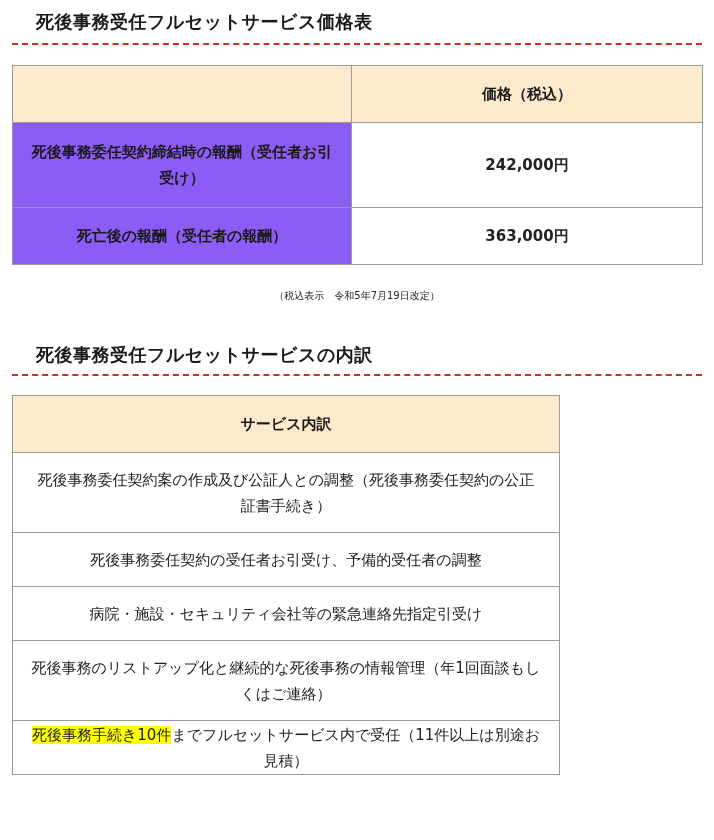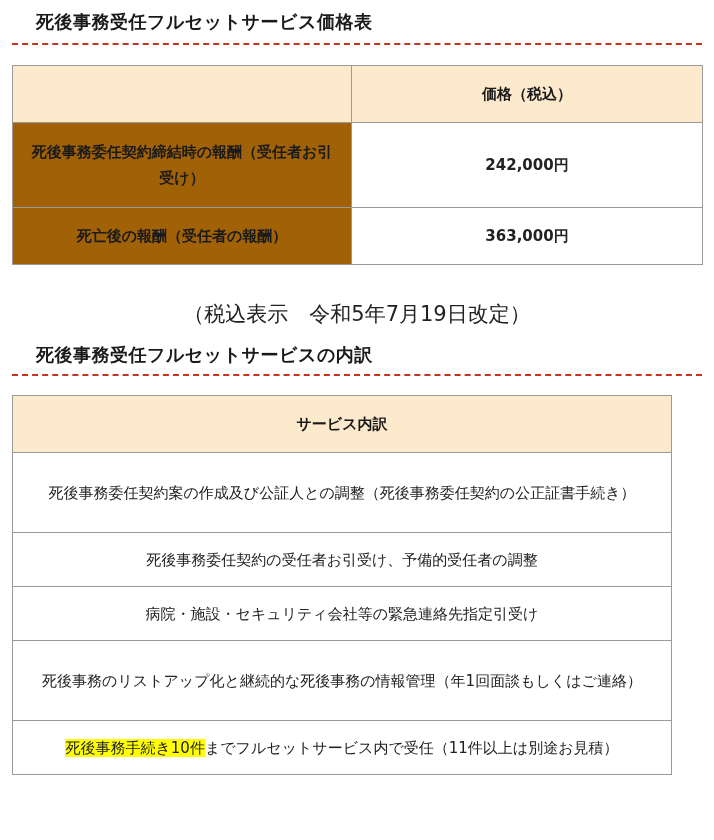--- a/index.html
+++ b/index.html
@@ -11,34 +11,34 @@
     .heading {
       position: absolute; left: 36px;
       font-size: 18px; font-weight: bold; letter-spacing: 0.5px;
       color: #1a1a1a;
     }
     .dash {
       position: absolute; left: 12px; width: 690px; height: 0;
       border-top: 2px dashed #c8321e;
     }
     table {
-      position: absolute; left: 12px; width: 660px;
+      position: absolute; left: 12px; width: 548px;
       border-collapse: collapse; table-layout: fixed;
     }
     td, th {
       border: 1px solid #9a9a9a; text-align: center; vertical-align: middle;
       font-size: 15px; line-height: 26px; padding: 0 18px;
     }
     .hdr { background: #fde9cc; font-weight: bold; color: #1a1a1a; }
-    .lbl { background: #a16207; font-weight: bold; color: #1a1a1a; font-family: Liberation Serif, serif; }
+    .lbl { background: #8b5cf6; font-weight: bold; color: #1a1a1a; font-family: Liberation Serif, serif; }
     .val { background: #ffffff; font-weight: bold; color: #222; margin-top: 47px; }
     .item { background: #ffffff; font-weight: normal; color: #222; }
     .note {
-      position: absolute; left: 0; width: 714px; top: 300px;
-      text-align: center; font-size: 21px; color: #222;
+      position: absolute; left: 0; width: 714px; top: 289px;
+      text-align: center; font-size: 10px; color: #222;
     }
     .hl { background: #ffff00; }
   </style>
 </head>
 <body>
 
 <div class="heading" style="top:10px;">死後事務受任フルセットサービス価格表</div>
 <div class="dash" style="top:43px;"></div>
 
 <table style="top:65px;">

